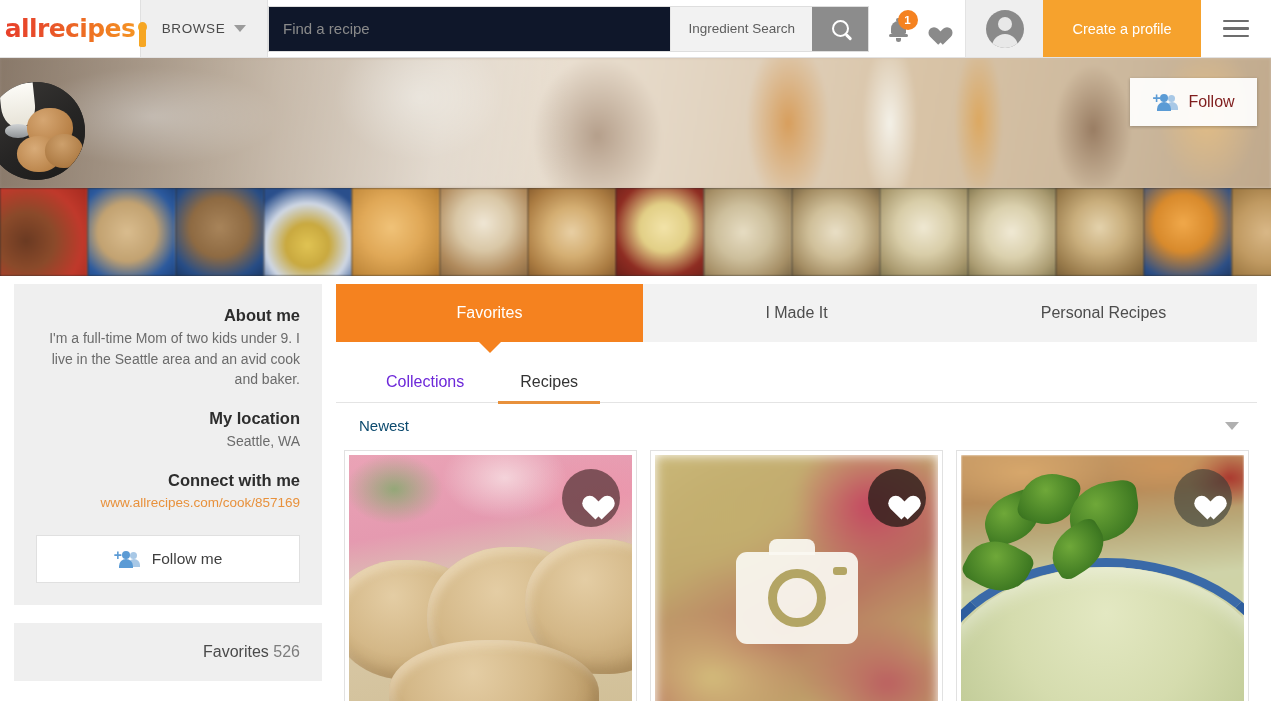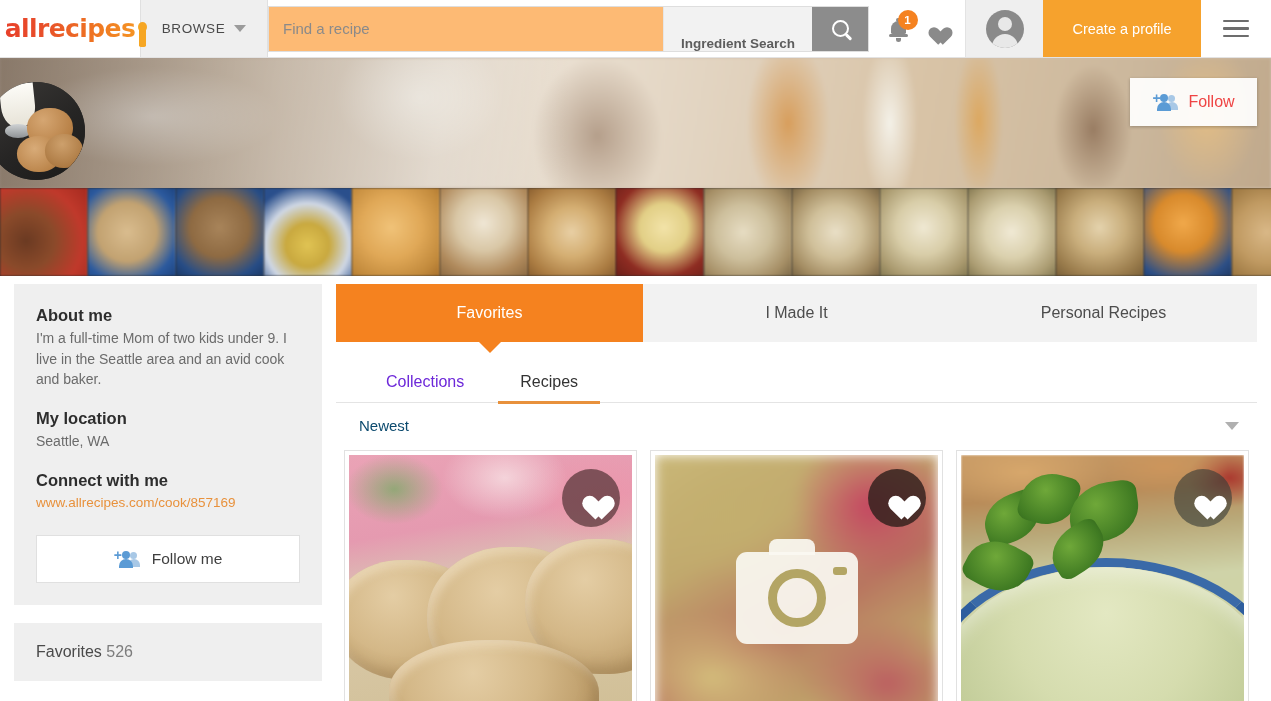--- a/index.html
+++ b/index.html
@@ -76,44 +76,43 @@
     display: flex;
     align-items: center;
     padding: 6px 0 6px 0;
     min-width: 0;
   }
   .search-box {
     flex: 1;
     display: flex; align-items: stretch;
     height: 46px;
     border: 1px solid #dedede;
-    background: #fdba74;
+    background: #0f172a;
     min-width: 0;
   }
   .search-input {
     flex: 1;
     border: none; outline: none;
     padding: 0 14px;
     font-size: 15px;
     color: #6d6d6d;
     font-family: "Liberation Sans", sans-serif;
     background: transparent;
     min-width: 0;
   }
   .search-input::placeholder { color: #8a8a8a; }
   .ingredient-btn {
     background: #f2f2f2;
     border-left: 1px solid #e6e6e6;
-    display: flex; align-items: flex-end;
+    display: flex; align-items: center;
     padding: 0 17px;
     font-size: 13.5px;
     color: #5d5d5d;
     cursor: pointer;
     white-space: nowrap;
-    font-weight: bold;
   }
   .search-go {
     width: 56px;
     background: #8c8c8c;
     display: flex; align-items: center; justify-content: center;
     cursor: pointer;
   }
   .mag {
     width: 17px; height: 17px;
     border: 2.6px solid #fff;
@@ -312,21 +311,21 @@
     position: absolute;
     right: 14px; top: 20px;
     width: 127px; height: 48px;
     background: rgba(255,255,255,.93);
     display: flex; align-items: center; justify-content: center;
     gap: 8px;
     cursor: pointer;
     box-shadow: 0 1px 3px rgba(0,0,0,.25);
     z-index: 5;
   }
-  .follow-btn span.lbl { font-size: 16px; color: #ef4444; }
+  .follow-btn span.lbl { font-size: 16px; color: #7f1d1d; }
   .ico-addpeople {
     width: 28px; height: 18px; position: relative;
   }
   .ico-addpeople .p1 {
     position:absolute; left:8px; top:1px;
     width:8px; height:8px; border-radius:50%; background:#5b9bd5;
   }
   .ico-addpeople .p1b {
     position:absolute; left:5px; top:9px;
     width:14px; height:9px; border-radius:7px 7px 0 0; background:#5b9bd5;
@@ -364,20 +363,21 @@
   
   .body-wrap {
     display: flex;
     width: 1271px;
     height: 423px;
     background: #fff;
   }
   .sidebar {
     flex: 0 0 336px;
     padding: 8px 14px 0 14px;
+    text-align: right;
   }
   .panel {
     background: #efefef;
     padding: 22px 22px 22px 22px;
   }
   .panel h3 {
     font-size: 16.5px;
     color: #2d2d2d;
     font-weight: bold;
     margin-bottom: 3px;

